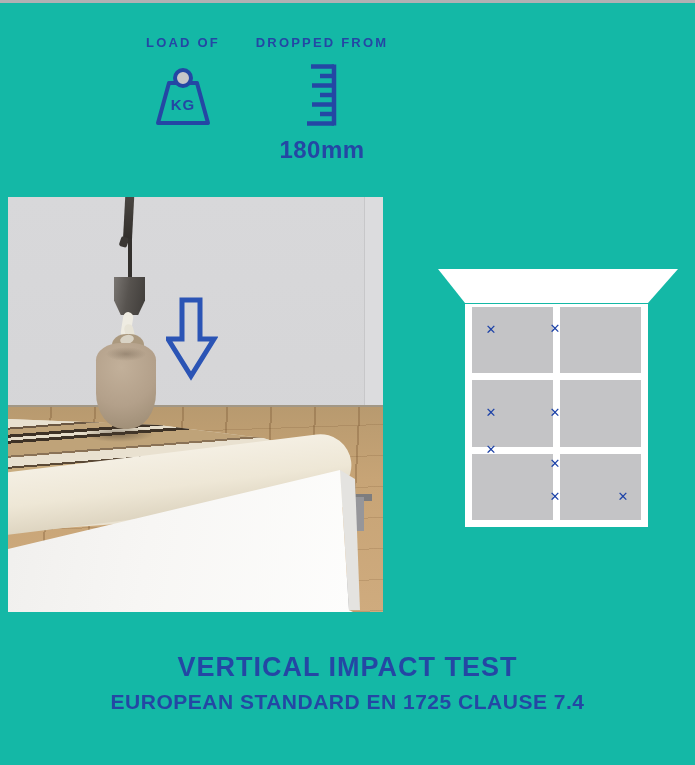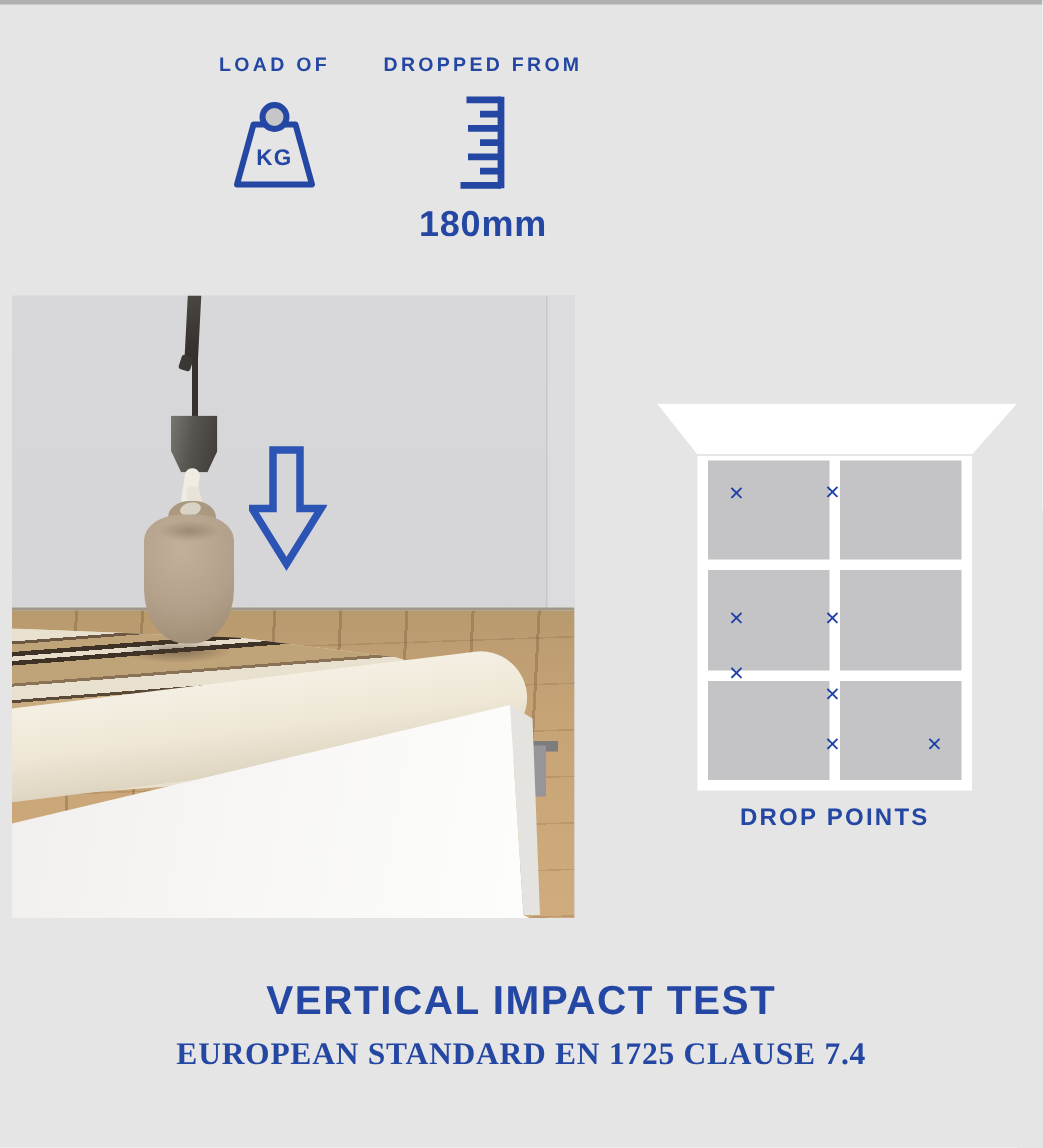--- a/index.html
+++ b/index.html
@@ -1,18 +1,18 @@
 <!DOCTYPE html>
 <html><head>
 <meta charset="utf-8">
 <style>
   html,body{margin:0;padding:0;}
   .page{
     position:relative;width:695px;height:765px;overflow:hidden;
-    background:#e5e5e5;
+    background:#14b8a6;
     font-family:"Liberation Sans","DejaVu Sans",sans-serif;
     -webkit-font-smoothing:antialiased;
   }
   .top-strip{position:absolute;left:0;top:0;width:100%;height:3px;background:#b1b1b4;}
 
   
   .spec{position:absolute;top:36px;width:160px;text-align:center;color:#2447a4;}
   .spec.c1{left:103px}.spec.c2{left:242px}.spec.c3{left:432px}
   .spec-label{font-size:13px;font-weight:700;letter-spacing:2.2px;line-height:14px;}
   .spec-iconbox{height:66px;margin-top:12px;display:flex;align-items:flex-end;justify-content:center;}
@@ -79,21 +79,21 @@
   .marks-layer{position:absolute;left:0;top:0;width:100%;height:100%;}
   .mark{position:absolute;transform:translate(-50%,-50%);color:#1e43a8;
     font-size:13px;font-weight:800;line-height:1;}
   .diagram-label{position:absolute;left:28px;top:272px;width:183px;text-align:center;
     color:#2447a4;font-size:16px;font-weight:700;letter-spacing:1.5px;}
 
   
   .footer-title{position:absolute;left:0;top:652px;width:100%;text-align:center;
     color:#2447a4;font-size:27px;font-weight:700;letter-spacing:1px;}
   .footer-sub{position:absolute;left:0;top:690px;width:100%;text-align:center;
-    color:#2447a4;font-size:21px;font-weight:700;letter-spacing:.5px;font-family:Liberation Serif, serif;}
+    color:#2447a4;font-size:21px;font-weight:700;letter-spacing:.5px;}
 </style>
 </head>
 <body>
 
 <div class="page">
   <div class="top-strip"></div>
 
   <div class="spec c1">
     <div class="spec-label">LOAD OF</div>
     <div class="spec-iconbox">
@@ -166,18 +166,17 @@
     <div class="marks-layer">
         <span class="mark" style="left: 54px; top: 64px;">✕</span>
         <span class="mark" style="left: 118px; top: 63px;">✕</span>
         <span class="mark" style="left: 54px; top: 147px;">✕</span>
         <span class="mark" style="left: 118px; top: 147px;">✕</span>
         <span class="mark" style="left: 54px; top: 184px;">✕</span>
         <span class="mark" style="left: 118px; top: 198px;">✕</span>
         <span class="mark" style="left: 118px; top: 231px;">✕</span>
         <span class="mark" style="left: 186px; top: 231px;">✕</span>
       </div>
-    <div class="diagram-label">DROP POINTS</div>
   </div>
 
   <div class="footer-title">VERTICAL IMPACT TEST</div>
   <div class="footer-sub">EUROPEAN STANDARD EN 1725 CLAUSE 7.4</div>
 </div>
 
 </body></html>

